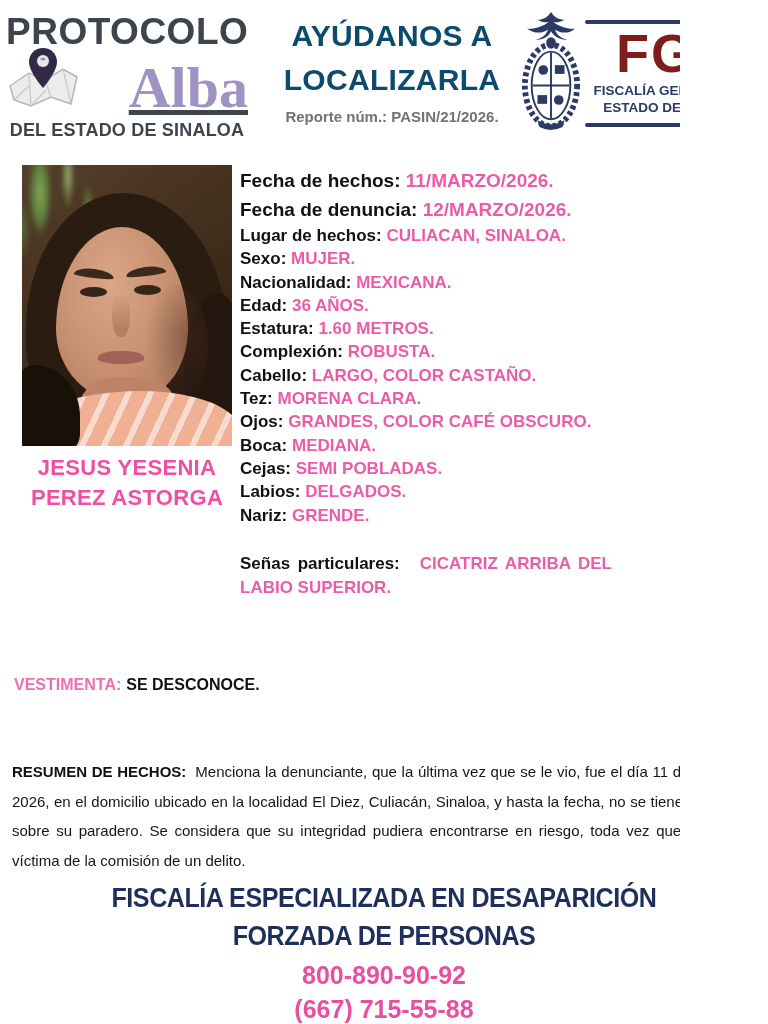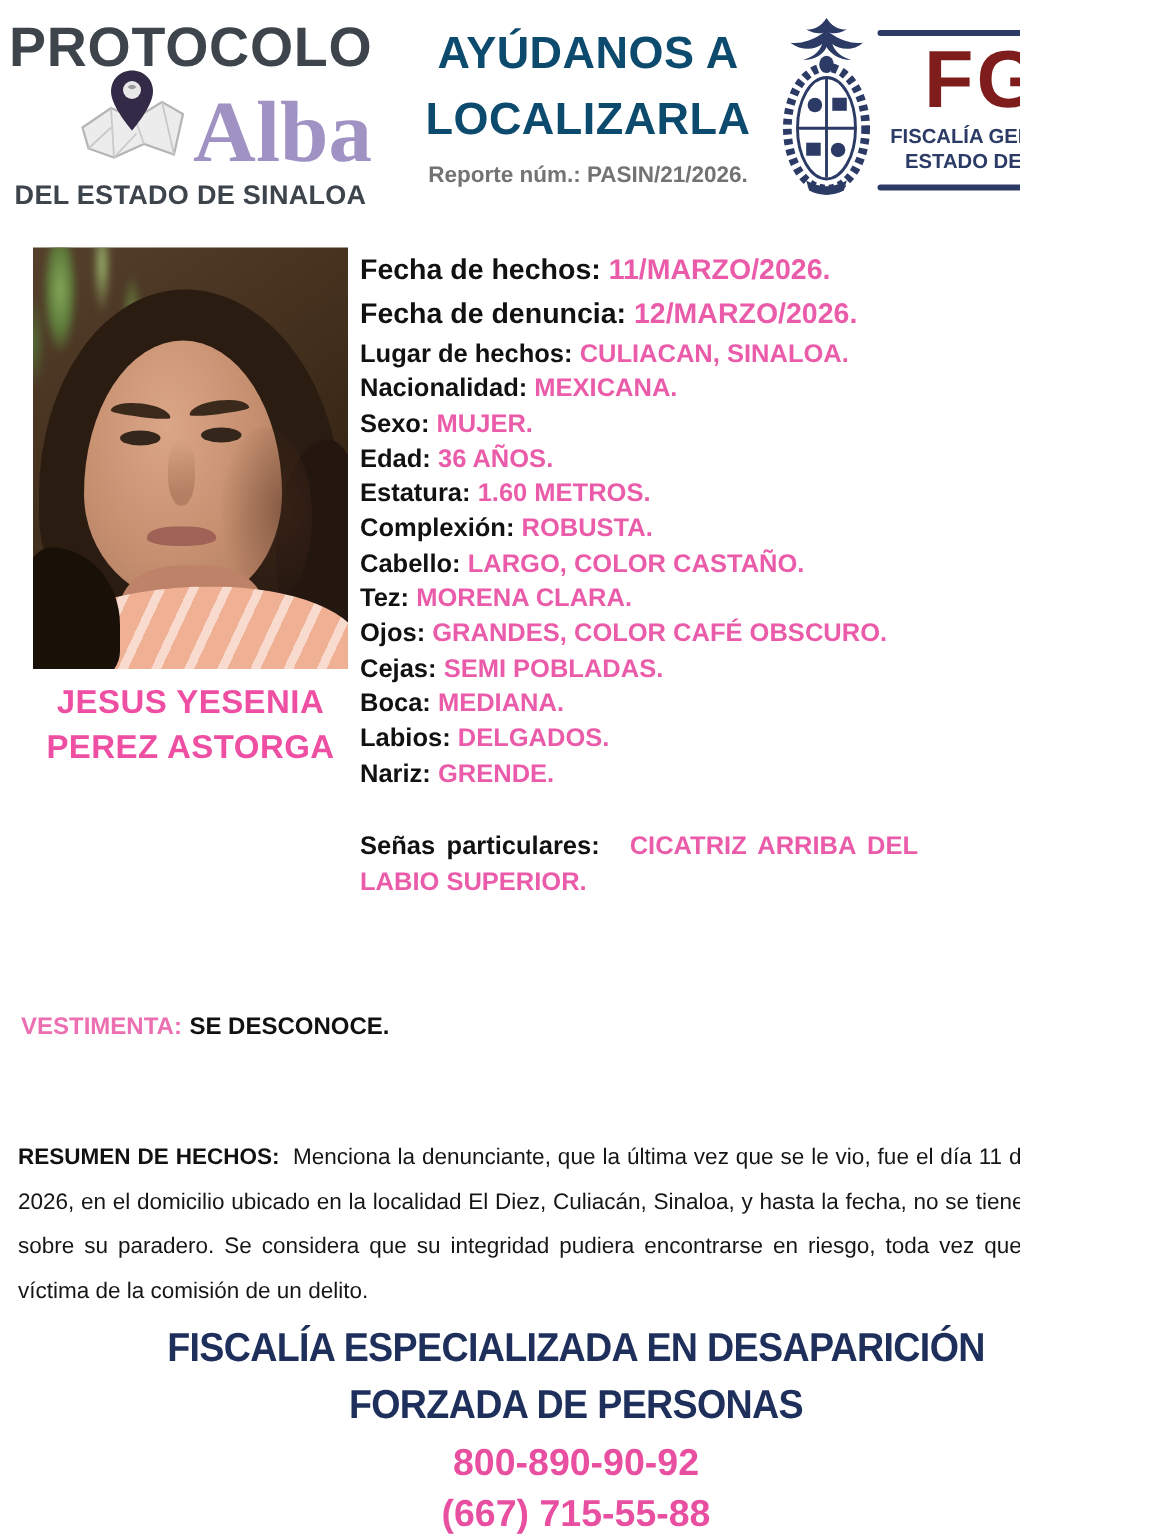--- a/index.html
+++ b/index.html
@@ -3,21 +3,21 @@
 <meta charset="utf-8">
 <style>
   * { margin:0; padding:0; box-sizing:border-box; }
   html,body { background:#ffffff; }
   body { font-family:"Liberation Sans", sans-serif; }
   .page { position:relative; width:680px; height:1024px; background:#fff; overflow:hidden; }
 
   
   .alba { position:absolute; left:6px; top:12px; width:242px; text-align:center; color:#3d444b; }
   .alba-title { font-size:37px; font-weight:700; line-height:40px; letter-spacing:0.5px; }
-  .alba-mid { display:flex; justify-content:flex-end; align-items:flex-end; height:66px; margin-top:-2px; }
+  .alba-mid { display:flex; justify-content:space-between; align-items:flex-end; height:66px; margin-top:-2px;text-decoration:underline; }
   .alba-name { font-family:"Liberation Serif", serif; font-size:58px; font-weight:700; color:#a093c4; line-height:56px; margin-left:4px; }
   .alba-sub { font-size:18px; font-weight:700; margin-top:4px; letter-spacing:0.2px; }
 
   
   .callout { position:absolute; left:258px; top:14px; width:268px; text-align:center; }
   .callout-line { font-size:30px; font-weight:700; color:#0c4a6e; line-height:44px; letter-spacing:0.3px; }
   .report { font-size:15px; font-weight:700; color:#737373; line-height:20px; }
   .report-wrap { margin-top:5px; }
 
   
@@ -169,30 +169,30 @@
 
   <div class="person-name">
     <div>JESUS YESENIA</div>
     <div>PEREZ ASTORGA</div>
   </div>
 
   <div class="details">
     <div class="row large"><span class="lbl">Fecha de hechos:</span> <span class="val">11/MARZO/2026.</span></div>
     <div class="row large"><span class="lbl">Fecha de denuncia:</span> <span class="val">12/MARZO/2026.</span></div>
     <div class="row"><span class="lbl">Lugar de hechos:</span> <span class="val">CULIACAN, SINALOA.</span></div>
+    <div class="row"><span class="lbl">Sexo:</span> <span class="val">MUJER.</span></div>
     <div class="row"><span class="lbl">Nacionalidad:</span> <span class="val">MEXICANA.</span></div>
-    <div class="row"><span class="lbl">Sexo:</span> <span class="val">MUJER.</span></div>
     <div class="row"><span class="lbl">Edad:</span> <span class="val">36 AÑOS.</span></div>
     <div class="row"><span class="lbl">Estatura:</span> <span class="val">1.60 METROS.</span></div>
     <div class="row"><span class="lbl">Complexión:</span> <span class="val">ROBUSTA.</span></div>
     <div class="row"><span class="lbl">Cabello:</span> <span class="val">LARGO, COLOR CASTAÑO.</span></div>
     <div class="row"><span class="lbl">Tez:</span> <span class="val">MORENA CLARA.</span></div>
     <div class="row"><span class="lbl">Ojos:</span> <span class="val">GRANDES, COLOR CAFÉ OBSCURO.</span></div>
+    <div class="row"><span class="lbl">Boca:</span> <span class="val">MEDIANA.</span></div>
     <div class="row"><span class="lbl">Cejas:</span> <span class="val">SEMI POBLADAS.</span></div>
-    <div class="row"><span class="lbl">Boca:</span> <span class="val">MEDIANA.</span></div>
     <div class="row"><span class="lbl">Labios:</span> <span class="val">DELGADOS.</span></div>
     <div class="row"><span class="lbl">Nariz:</span> <span class="val">GRENDE.</span></div>
   </div>
 
   <div class="senas">
     <span class="lbl">Señas particulares:</span><span class="val">CICATRIZ ARRIBA DEL LABIO SUPERIOR.</span>
   </div>
 
   <div class="vestimenta">
     <span class="lbl">VESTIMENTA:</span><span class="val">SE DESCONOCE.</span>

